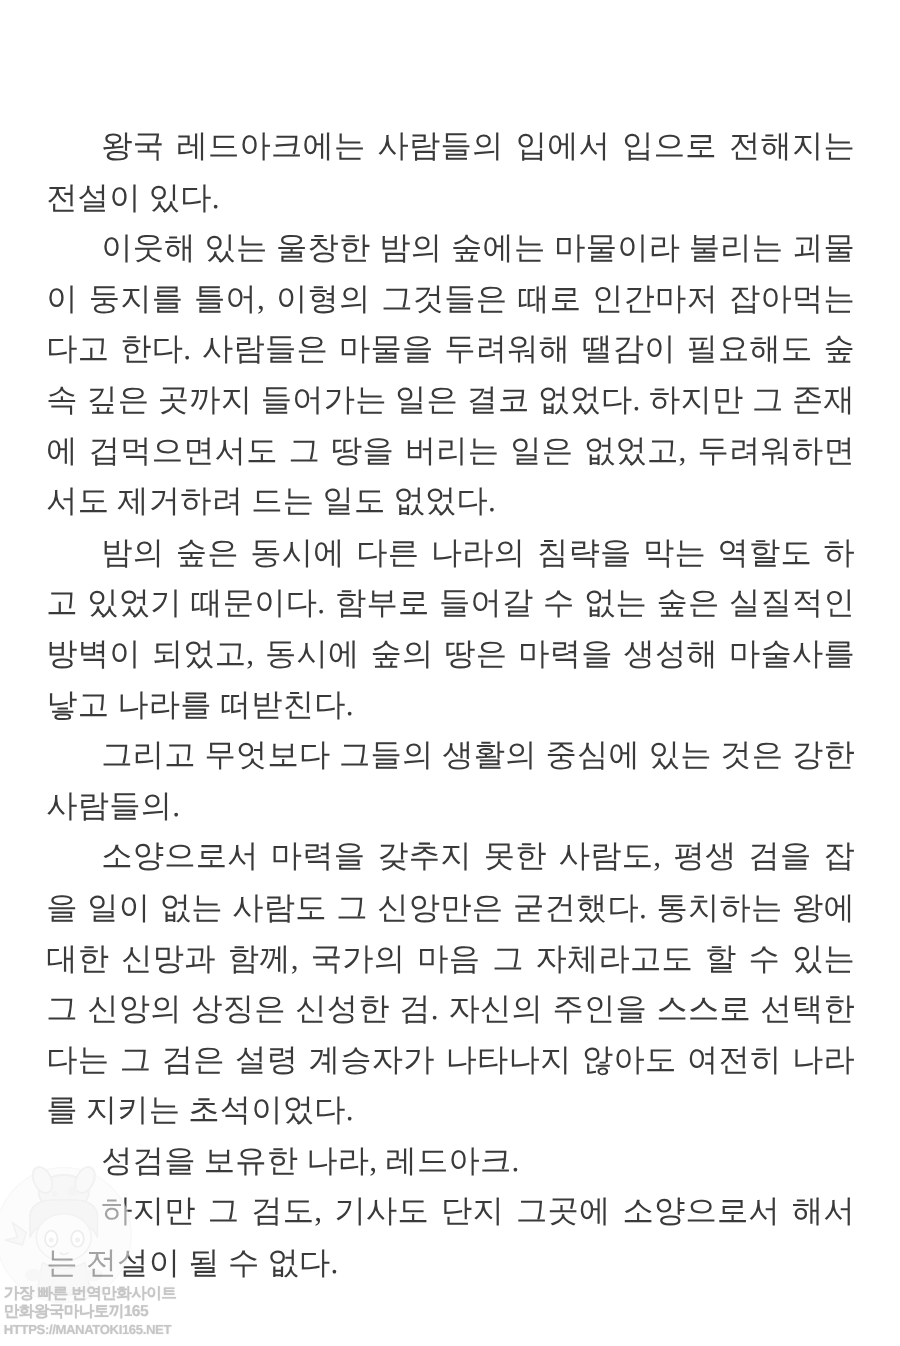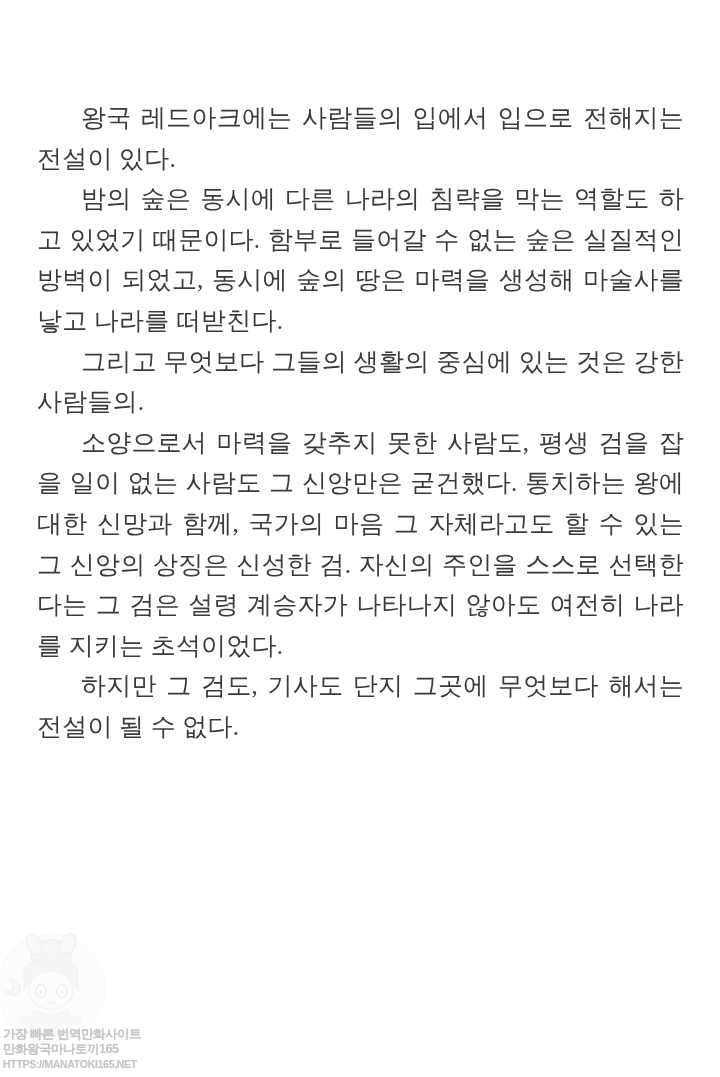--- a/index.html
+++ b/index.html
@@ -71,24 +71,26 @@
     display: block;
   }
 </style>
 </head>
 <body>
 
 <div class="page">
 
   <div class="story">
     <p>왕국 레드아크에는 사람들의 입에서 입으로 전해지는 전설이 있다.</p>
+    <p>이웃해 있는 울창한 밤의 숲에는 마물이라 불리는 괴물이 둥지를 틀어, 이형의 그것들은 때로 인간마저 잡아먹는다고 한다. 사람들은 마물을 두려워해 땔감이 필요해도 숲속 깊은 곳까지 들어가는 일은 결코 없었다. 하지만 그 존재에 겁먹으면서도 그 땅을 버리는 일은 없었고, 두려워하면서도 제거하려 드는 일도 없었다.</p>
     <p>밤의 숲은 동시에 다른 나라의 침략을 막는 역할도 하고 있었기 때문이다. 함부로 들어갈 수 없는 숲은 실질적인 방벽이 되었고, 동시에 숲의 땅은 마력을 생성해 마술사를 낳고 나라를 떠받친다.</p>
     <p>그리고 무엇보다 그들의 생활의 중심에 있는 것은 강한 사람들의.</p>
     <p>소양으로서 마력을 갖추지 못한 사람도, 평생 검을 잡을 일이 없는 사람도 그 신앙만은 굳건했다. 통치하는 왕에 대한 신망과 함께, 국가의 마음 그 자체라고도 할 수 있는 그 신앙의 상징은 신성한 검. 자신의 주인을 스스로 선택한다는 그 검은 설령 계승자가 나타나지 않아도 여전히 나라를 지키는 초석이었다.</p>
-    <p>하지만 그 검도, 기사도 단지 그곳에 무엇보다 해서는 전설이 될 수 없다.</p>
+    <p>성검을 보유한 나라, 레드아크.</p>
+    <p>하지만 그 검도, 기사도 단지 그곳에 소양으로서 해서는 전설이 될 수 없다.</p>
 
   </div>
 
   <div class="mascot">
     <svg width="118" height="118" viewBox="0 0 118 118" xmlns="http://www.w3.org/2000/svg">
 
       <circle cx="57" cy="60" r="54" fill="#fbfbfb" stroke="#f1f1f1" stroke-width="1"></circle>
 
       <ellipse cx="57" cy="26" rx="20" ry="14" fill="#f2f2f2" stroke="#e6e6e6" stroke-width="1.5"></ellipse>
       <ellipse cx="40" cy="16" rx="7" ry="11" fill="#f5f5f5" stroke="#e6e6e6" stroke-width="1.5" transform="rotate(-25 40 16)"></ellipse>

